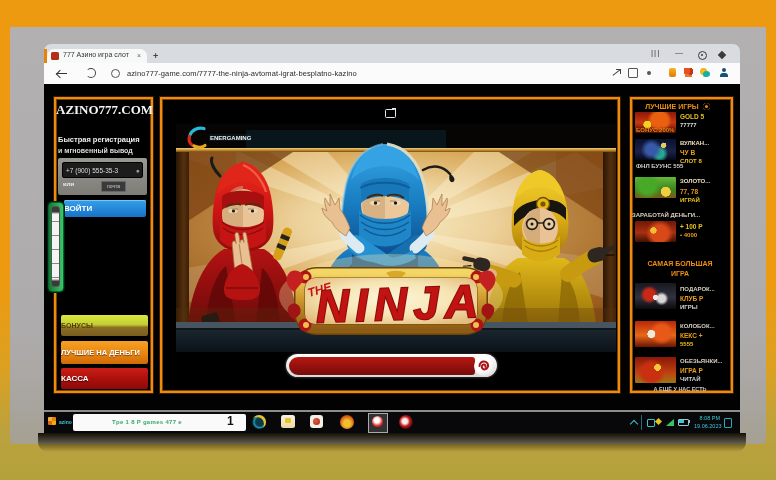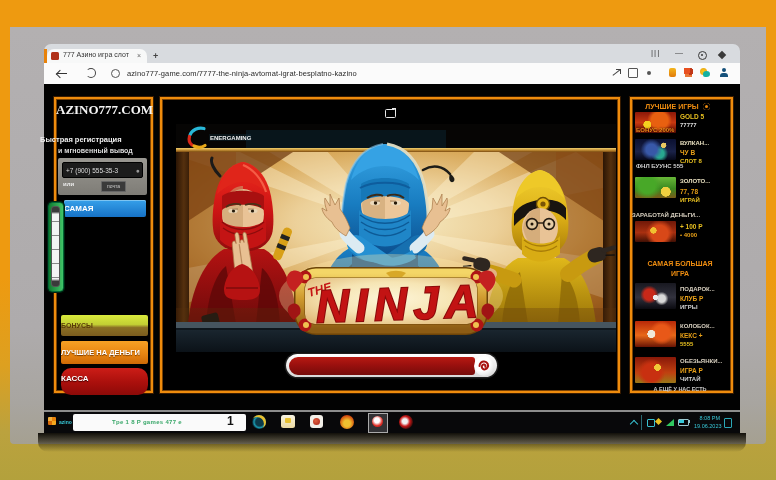--- a/index.html
+++ b/index.html
@@ -109,40 +109,40 @@
 <div class="abs" style="left:666px;top:419px;width:0;height:0;border-left:8px solid transparent;border-bottom:7px solid #30c860;"></div>
 <div class="abs" style="left:678px;top:419px;width:9px;height:5px;border:1px solid #9ac8d0;border-radius:1px;"></div>
 <div class="abs" style="left:679px;top:420px;width:5px;height:3px;background:#38c8d8;"></div>
 <div class="abs" style="left:688px;top:420px;width:1.5px;height:3px;background:#9ac8d0;"></div>
 <div class="abs" style="left:694px;top:415px;width:26px;height:16px;font-size:5.5px;color:#38c8d8;text-align:right;line-height:1.4;">8:08 PM<br>19.06.2023</div>
 <div class="abs" style="left:724px;top:418px;width:6px;height:8px;border:1px solid #2aa8b8;border-radius:1px;"></div>
 
 <div class="abs obox" id="lbox"></div>
 
 <div class="abs ctr" style="left:56px;top:102px;width:92px;font-weight:bold;font-size:13px;color:#f4f4f4;letter-spacing:0px;font-family:'Liberation Serif',serif;">AZINO777.COM</div>
-<div class="abs ctr b" style="left:40px;top:135px;width:88px;font-size:7.5px;color:#eee;">Быстрая регистрация</div>
+<div class="abs ctr b" style="left:58px;top:135px;width:88px;font-size:7.5px;color:#eee;">Быстрая регистрация</div>
 <div class="abs ctr b" style="left:58px;top:147px;width:88px;font-size:7px;color:#ddd;">и мгновенный вывод</div>
 <div class="abs" style="left:58px;top:158px;width:89px;height:37px;background:linear-gradient(180deg,#9a9892,#7e7c76);border-radius:2px;"></div>
 <div class="abs" style="left:62px;top:162px;width:81px;height:16px;background:#1c1c1c;border:1px solid #000;border-radius:2px;color:#ddd;font-size:6.5px;line-height:15px;padding-left:3px;box-sizing:border-box;">+7 (900) 555-35-3 <span style="float:right;margin-right:2px;color:#999;">●</span></div>
 <div class="abs" style="left:63px;top:181px;font-size:6px;color:#eee;font-weight:bold;">или</div>
 <div class="abs" style="left:101px;top:181px;width:23px;height:9px;background:#3a3a3a;border:1px solid #666;border-radius:1px;font-size:5px;color:#ccc;text-align:center;line-height:8px;">почта</div>
-<div class="abs ctr b" style="left:64px;top:200px;width:82px;height:17px;border-radius:2px;background:linear-gradient(180deg,#36a0ea,#1672c6);color:#fff;font-size:8px;line-height:17px;box-shadow:inset 0 1px 0 #7cc4f2;">САМАЯ</div>
+<div class="abs ctr b" style="left:64px;top:200px;width:82px;height:17px;border-radius:2px;background:linear-gradient(180deg,#36a0ea,#1672c6);color:#fff;font-size:8px;line-height:17px;box-shadow:inset 0 1px 0 #7cc4f2;">ВОЙТИ</div>
 
 <div class="abs" style="left:48px;top:202px;width:14px;height:88px;background:linear-gradient(90deg,#117a30,#41c468);border:1px solid #063;border-radius:4px;box-shadow:0 0 0 1px #021;"></div>
 <div class="abs" style="left:51px;top:206px;width:7px;height:79px;background:linear-gradient(180deg,#3a3a3a 0%,#3a3a3a 6%,#f4f4f4 9%,#f4f4f4 91%,#3a3a3a 94%,#3a3a3a 100%);border-radius:3px;border:1px solid #555;">
   <div style="border-top:1px solid #888;margin-top:14px;"></div>
   <div style="border-top:1px solid #888;margin-top:13px;"></div>
   <div style="border-top:1px solid #888;margin-top:13px;"></div>
   <div style="border-top:1px solid #888;margin-top:13px;"></div>
   <div style="border-top:1px solid #888;margin-top:13px;"></div>
 </div>
 
 <div class="abs ctr b" style="left:61px;top:315px;width:87px;height:21px;border-radius:2px;background:linear-gradient(180deg,#d9ea3c 0%,#c3cf34 45%,#8a6f24 60%,#7a5c1e 100%);color:#5a3c08;font-size:7px;line-height:21px;">БОНУСЫ</div>
 <div class="abs ctr b" style="left:61px;top:341px;width:87px;height:23px;border-radius:2px;background:linear-gradient(180deg,#f6a125 0%,#e88612 55%,#cf6a06 100%);color:#fff;font-size:7.5px;line-height:23px;text-shadow:0 1px 1px #7a3c00;">ЛУЧШИЕ НА ДЕНЬГИ</div>
-<div class="abs ctr b" style="left:61px;top:368px;width:87px;height:27px;border-radius:10px;background:linear-gradient(180deg,#cc1d17 0%,#a90f0c 55%,#8d0a08 100%);color:#fff;font-size:8px;line-height:21px;text-shadow:0 1px 1px #400;">КАССА</div>
+<div class="abs ctr b" style="left:61px;top:368px;width:87px;height:21px;border-radius:2px;background:linear-gradient(180deg,#cc1d17 0%,#a90f0c 55%,#8d0a08 100%);color:#fff;font-size:8px;line-height:21px;text-shadow:0 1px 1px #400;">КАССА</div>
 <div class="abs obox" id="cbox"></div>
 
 <div class="abs" style="left:385px;top:109px;width:9px;height:7px;border:1.4px solid #e8e8e8;border-radius:1.5px;"></div>
 <div class="abs" style="left:392px;top:108px;width:3px;height:3px;border-top:1.4px solid #e8e8e8;border-right:1.4px solid #e8e8e8;"></div>
 
 <svg class="abs" style="left:176px;top:124px;" width="440" height="228" viewBox="0 0 440 228">
 <defs>
   <radialGradient id="wallG" cx="50%" cy="42%" r="72%">
     <stop offset="0%" stop-color="#f6ebc2"></stop>
     <stop offset="32%" stop-color="#ecd099"></stop>

